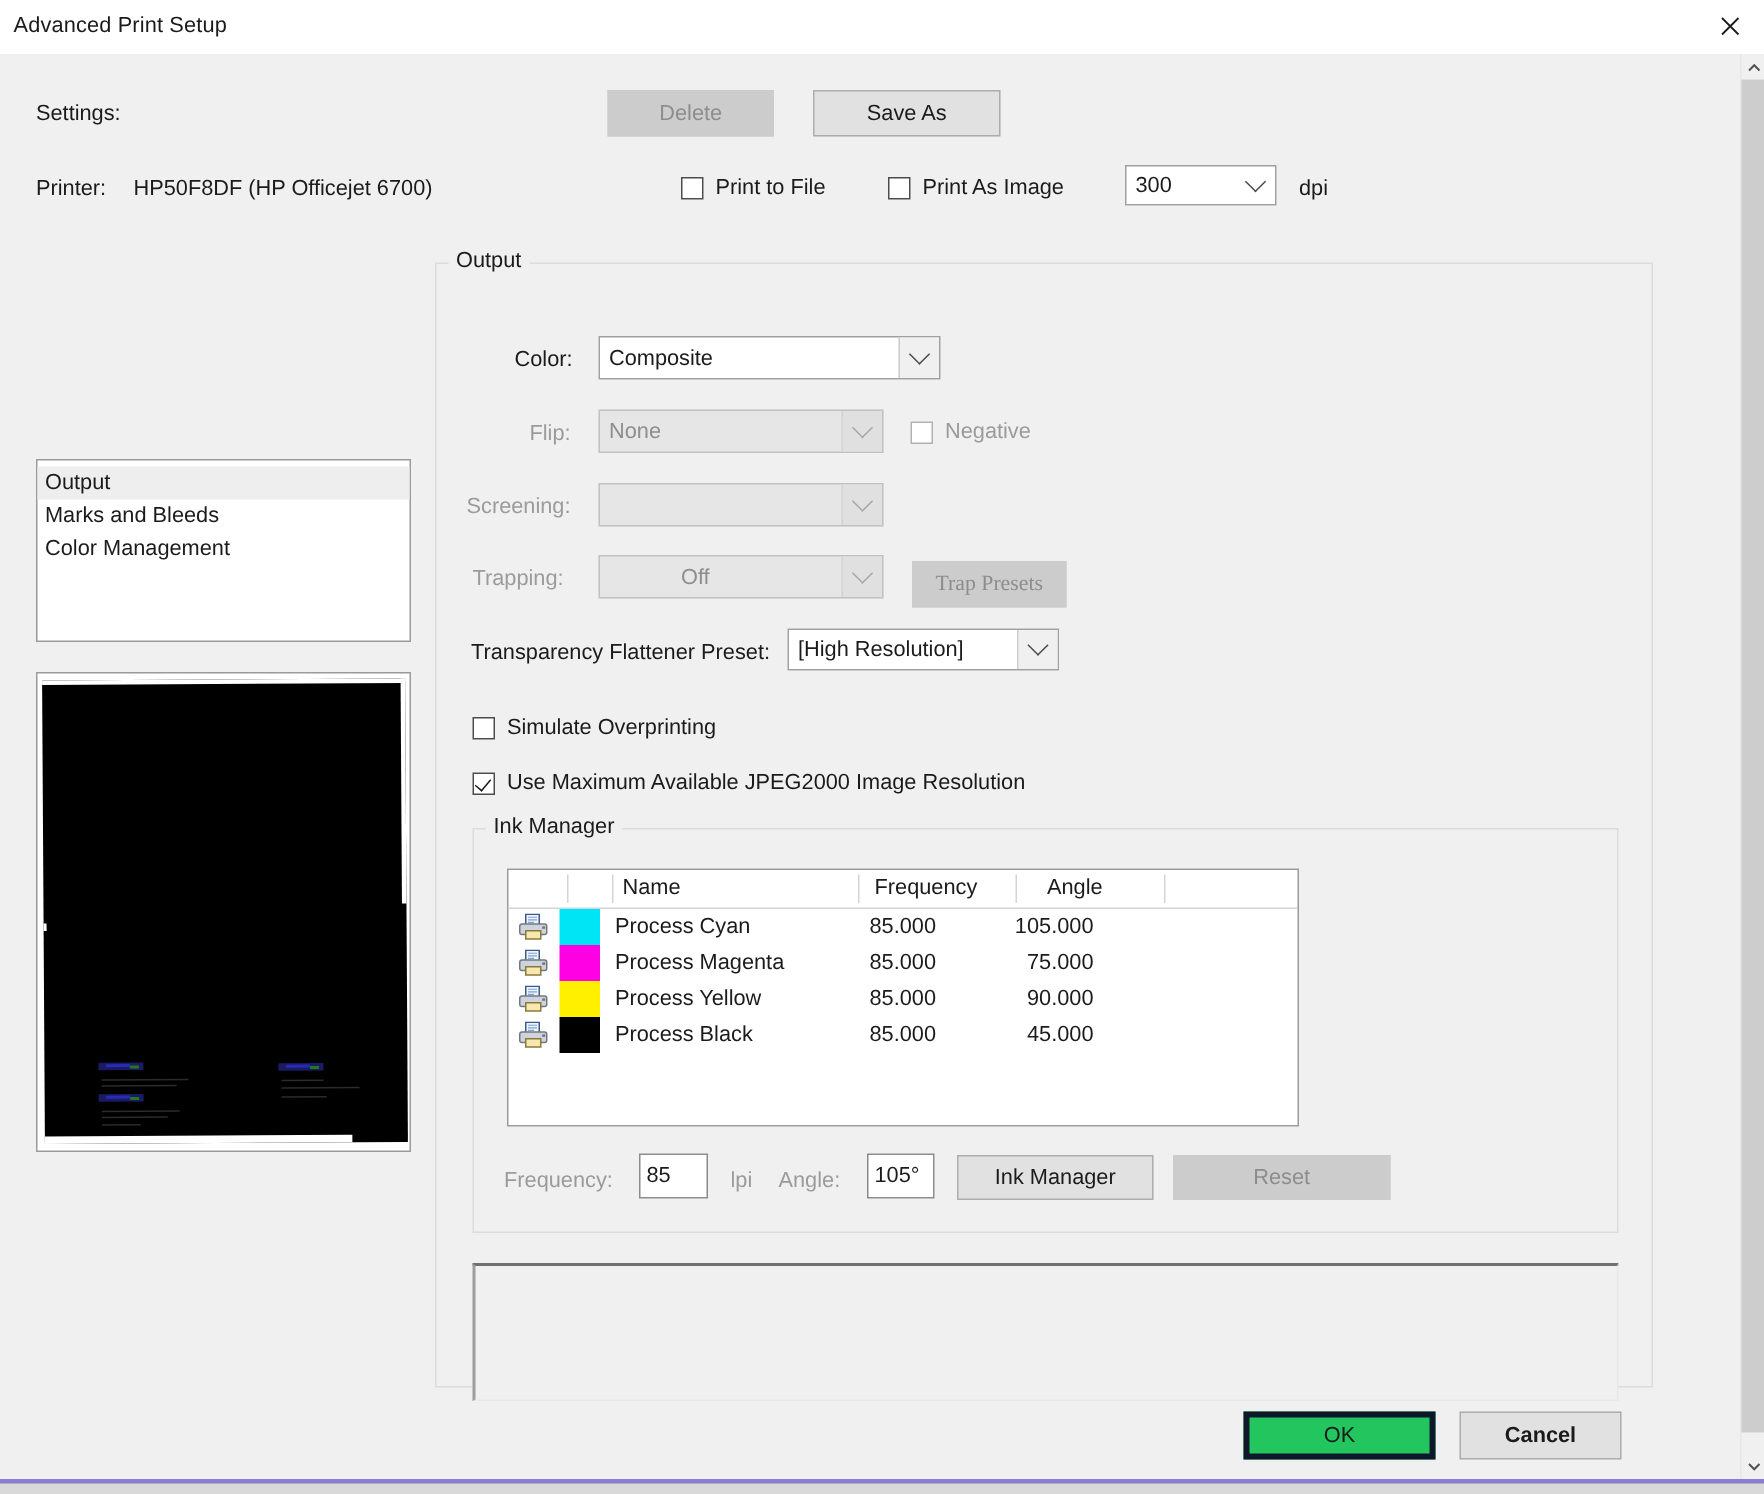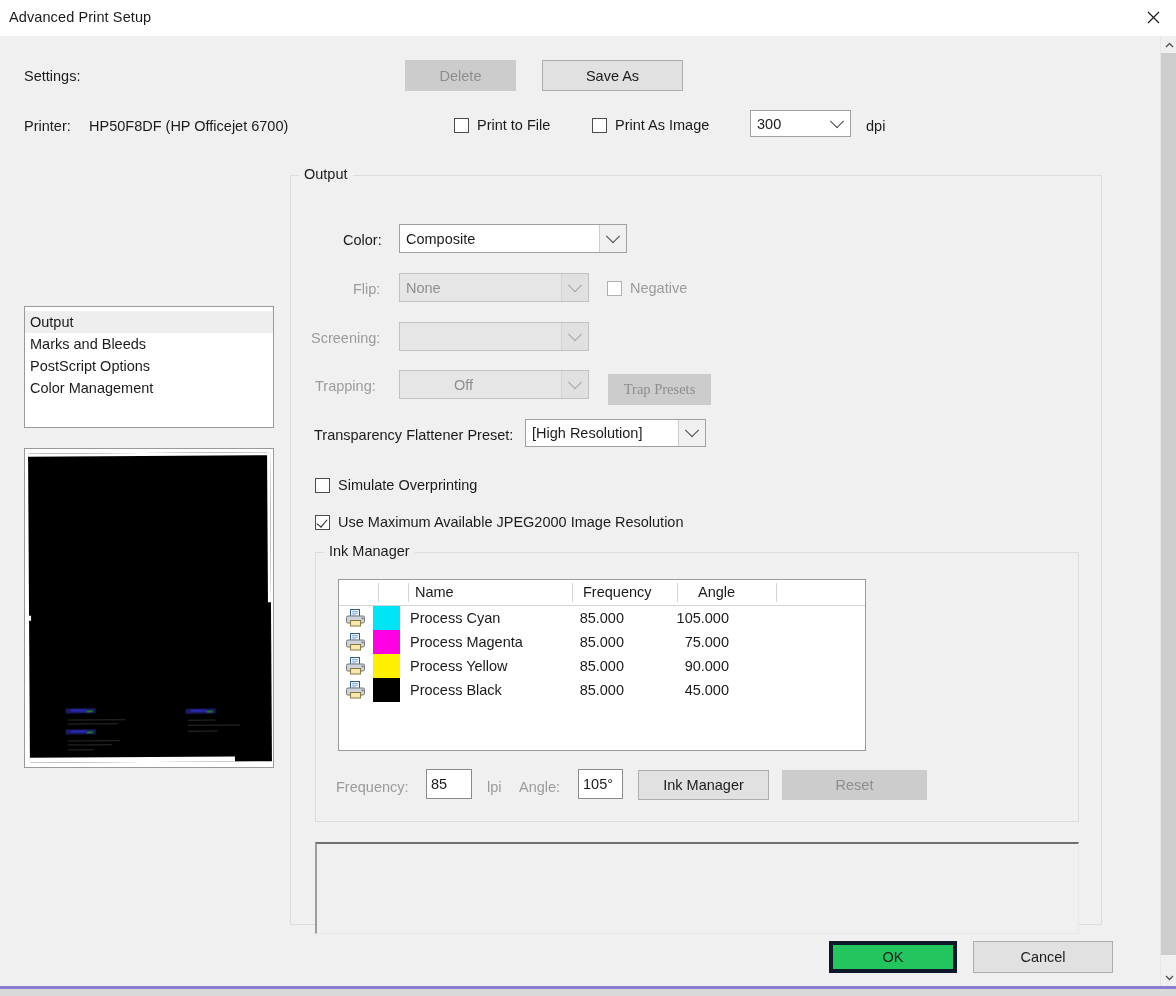--- a/index.html
+++ b/index.html
@@ -212,21 +212,21 @@
     <svg width="9" height="6" viewBox="0 0 9 6">
       <path d="M1 1 L4.5 4.5 L8 1" stroke="#505050" stroke-width="1.3" fill="none"></path>
     </svg>
   </div>
 </div>
 
 <div class="dialog">
 
   <div class="lbl" style="left:24px;top:32px;">Settings:</div>
   <div class="btn disabled" style="left:405px;top:24px;width:111px;height:31px;">Delete</div>
-  <div class="btn" style="left:542px;top:24px;width:141px;height:31px;text-align:center;">Save As</div>
+  <div class="btn" style="left:542px;top:24px;width:125px;height:31px;text-align:center;">Save As</div>
 
   <div class="lbl" style="left:24px;top:82px;">Printer:</div>
   <div class="lbl" style="left:89px;top:82px;">HP50F8DF (HP Officejet 6700)</div>
 
   <div class="checkbox" style="left:454px;top:81px;">
     <span class="box"></span>
     <span class="cblabel">Print to File</span>
   </div>
   <div class="checkbox" style="left:592px;top:81px;">
     <span class="box"></span>
@@ -237,21 +237,20 @@
     <div class="val">300</div>
     <div class="arrowbox plain" style="border-left:none;background:transparent;">
         <span class="chev"></span>
       </div>
   </div>
   <div class="lbl" style="left:866px;top:82px;">dpi</div>
 
   <div class="listbox" style="left:24px;top:270px;width:250px;height:122px;">
     <div class="item selected">Output</div>
     <div class="item">Marks and Bleeds</div>
-    <div class="item">PostScript Options</div>
     <div class="item">Color Management</div>
   </div>
 
   <div class="preview" style="left:24px;top:412px;width:250px;height:320px;">
     <div class="page">
       <div class="edge" style="left:0;top:0;width:242px;height:3px;"></div>
       <div class="edge" style="right:0;top:0;width:3px;height:150px;"></div>
       <div class="edge" style="left:0;bottom:0;width:205px;height:5px;"></div>
       <div class="edge" style="left:0;top:162px;width:2px;height:5px;"></div>
 
@@ -413,17 +412,17 @@
       <div class="lbl dim" style="left:203px;top:226px;">Angle:</div>
       <div class="textfield" style="left:262px;top:216px;width:45px;height:30px;">105°</div>
       <div class="btn" style="left:322px;top:217px;width:131px;height:30px;">Ink Manager</div>
       <div class="btn disabled" style="left:466px;top:217px;width:145px;height:30px;">Reset</div>
     </div>
 
     <div class="sunken" style="left:24px;top:666px;width:764px;height:92px;"></div>
   </div>
 
   <div class="btn default" style="left:829px;top:905px;width:128px;height:32px;">OK</div>
-  <div class="btn" style="left:973px;top:905px;width:140px;height:32px;">Cancel</div>
+  <div class="btn" style="left:973px;top:905px;width:108px;height:32px;font-weight:bold;">Cancel</div>
 
 </div>
 
 <div class="bottom-strip"></div>
 
 </body></html>

